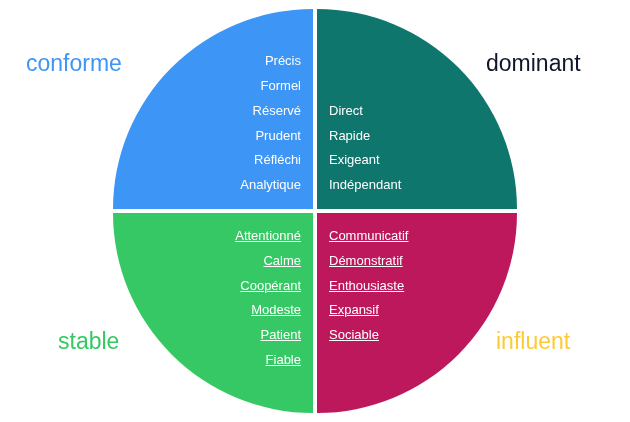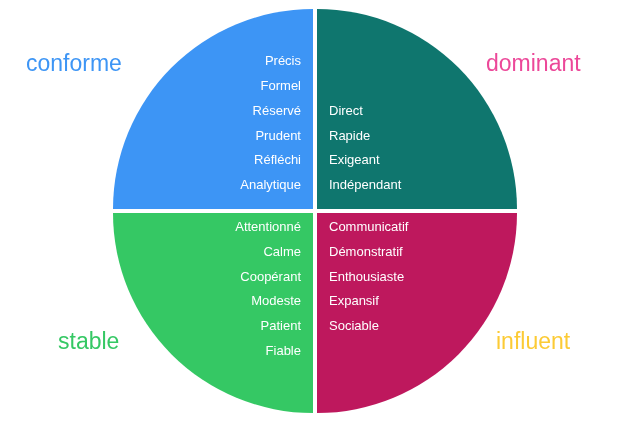--- a/index.html
+++ b/index.html
@@ -87,39 +87,40 @@
     left: 12px;
     text-align: left;
   }
 
   .q-conforme .word-list,
   .q-dominant .word-list {
     bottom: 11px;
   }
   .q-stable .word-list,
   .q-influent .word-list {
-    top: 2px;
+    top: 11px;
+    text-decoration: underline;
   }
 
   
   .axis-label {
     position: absolute;
     font-size: 23px;
     line-height: 1;
     white-space: nowrap;
   }
   .label-conforme {
     left: 26px;
     top: 52px;
     color: #3d95f5;
   }
   .label-dominant {
     left: 486px;
     top: 52px;
-    color: #ec4899;
+    color: #0f172a;
   }
   .label-stable {
     left: 58px;
     top: 330px;
     color: #35c864;
   }
   .label-influent {
     left: 496px;
     top: 330px;
     color: #fccb35;

